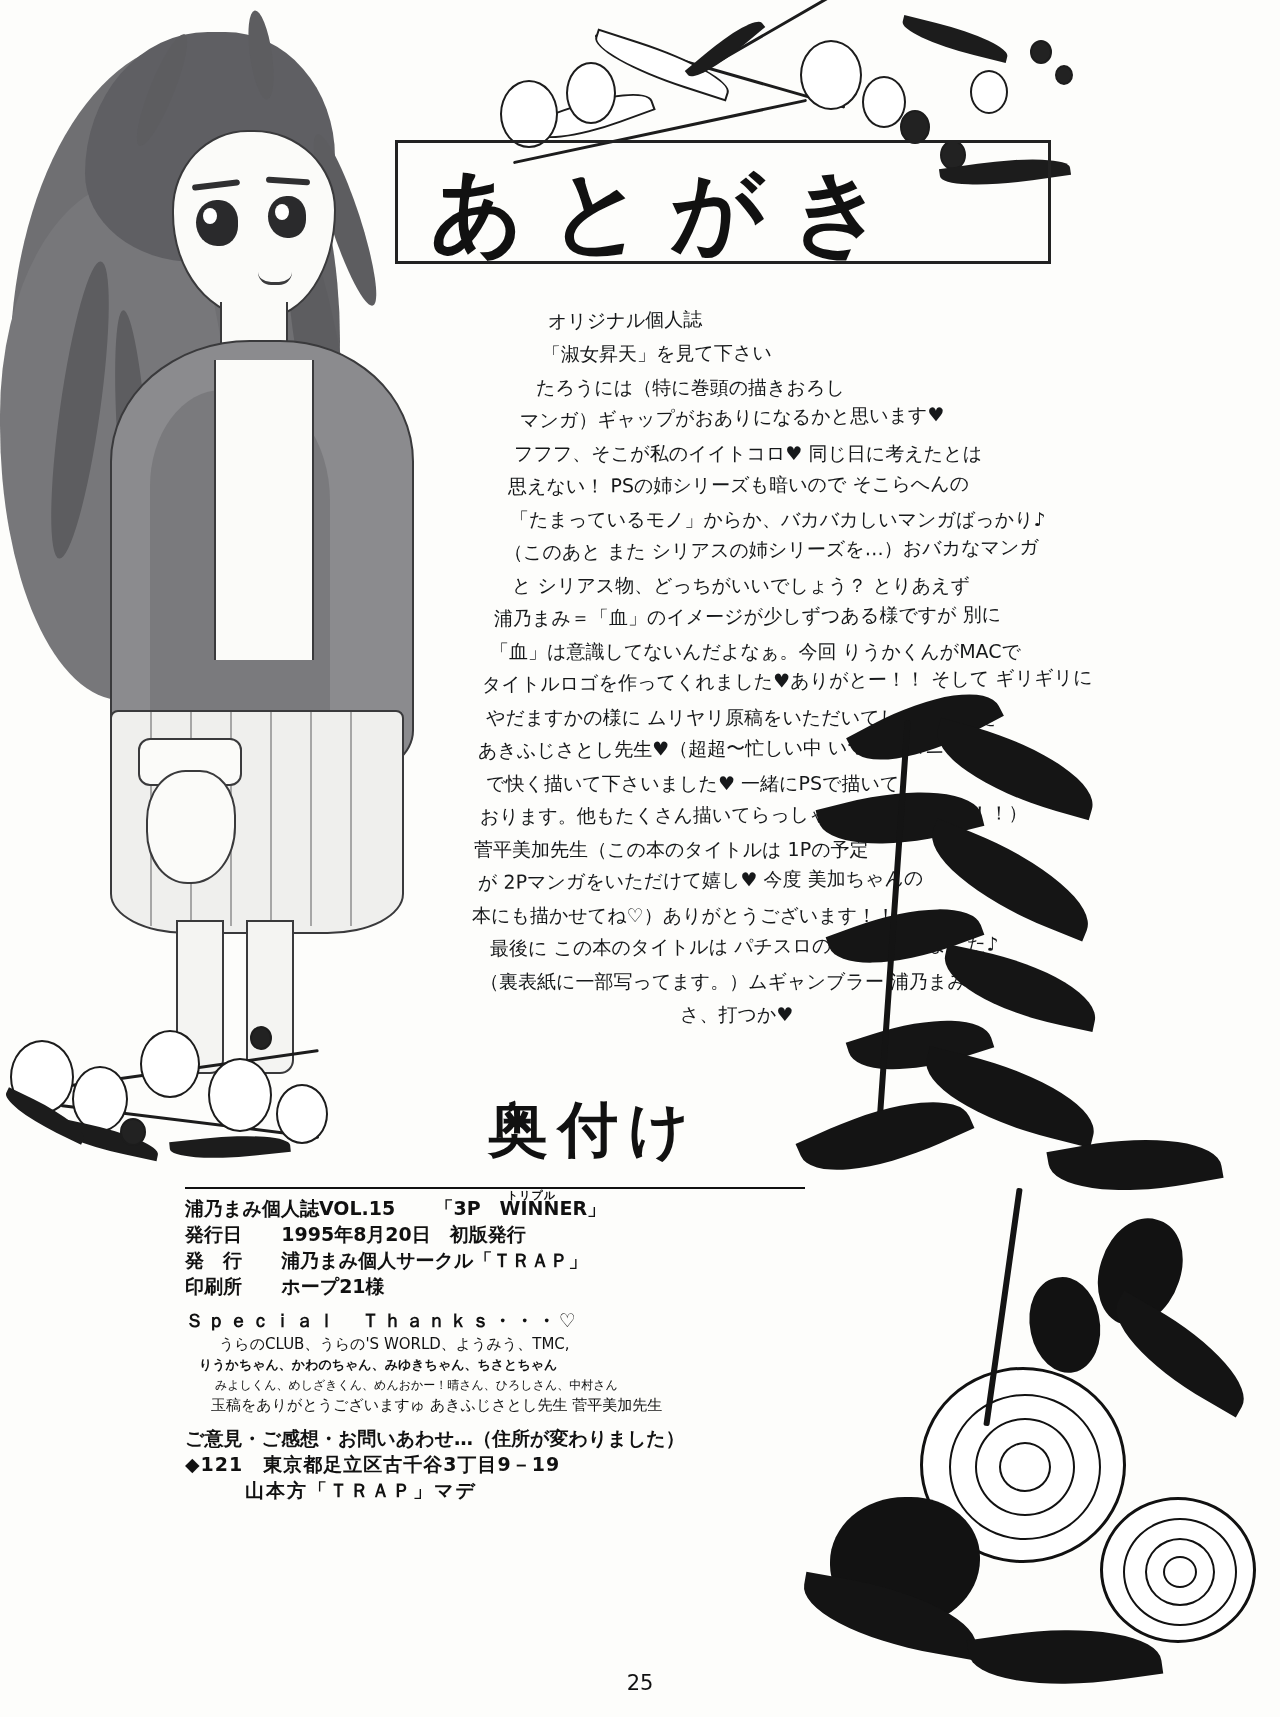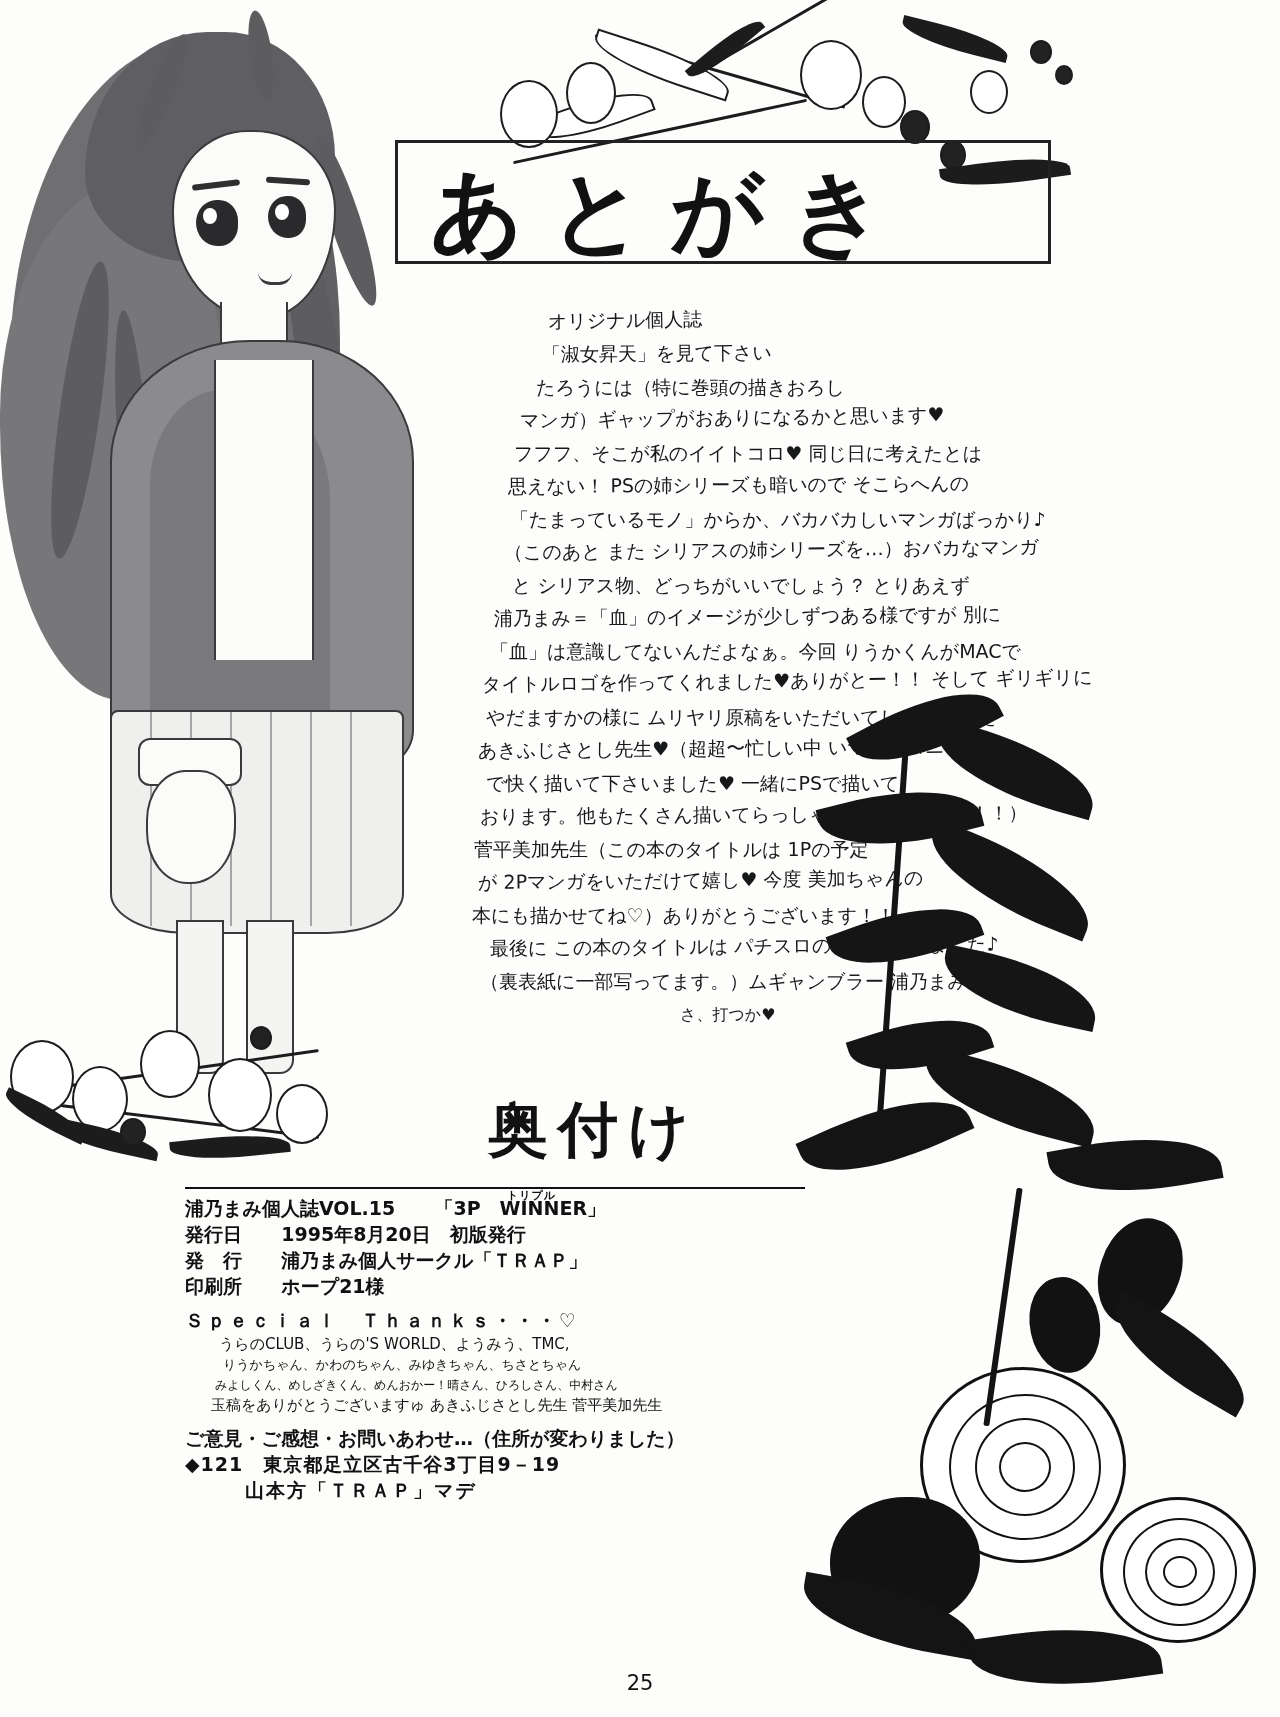--- a/index.html
+++ b/index.html
@@ -271,21 +271,21 @@
     <div class="line" style="margin-left:-18px;transform:rotate(-0.7deg);">タイトルロゴを作ってくれました♥ありがとー！！ そして ギリギリに</div>
     <div class="line" style="margin-left:-14px;">やだますかの様に ムリヤリ原稿をいただいてしまいました</div>
     <div class="line" style="margin-left:-22px;transform:rotate(-0.5deg);">あきふじさとし先生♥（超超〜忙しい中 いつもニコニコ</div>
     <div class="line" style="margin-left:-14px;">で快く描いて下さいました♥ 一緒にPSで描いて</div>
     <div class="line" style="margin-left:-20px;transform:rotate(-0.4deg);">おります。他もたくさん描いてらっしゃいます！ スゴイ！！）</div>
     <div class="line" style="margin-left:-26px;">菅平美加先生（この本のタイトルは 1Pの予定</div>
     <div class="line" style="margin-left:-22px;transform:rotate(-0.6deg);">が 2Pマンガをいただけて嬉し♥ 今度 美加ちゃんの</div>
     <div class="line" style="margin-left:-28px;">本にも描かせてね♡）ありがとうございます！！</div>
     <div class="line" style="margin-left:-10px;transform:rotate(-0.5deg);">最後に この本のタイトルは パチスロの台からとりました♪</div>
     <div class="line" style="margin-left:-20px;">（裏表紙に一部写ってます。）ムギャンブラー 浦乃まみ</div>
-    <div class="line" style="margin-left:180px;font-size:16px;">さ、打つか♥</div>
+    <div class="line" style="margin-left:180px;font-size:19px;">さ、打つか♥</div>
   </div>
 
   <div id="okuzuke">奥付け</div>
 
   <div id="colophon">
     <div class="rule"></div>
 
     <div class="row" style="position:relative;">
       <span>浦乃まみ個人誌VOL.15</span>
       <span class="inline-gap"></span>
@@ -307,21 +307,21 @@
     </div>
 
     <div class="row">
       <span>印刷所</span>
       <span class="inline-gap"></span>
       <span>ホープ21様</span>
     </div>
 
     <div class="row" id="thanks-head">Ｓｐｅｃｉａｌ　Ｔｈａｎｋｓ・・・♡</div>
     <div class="row small" style="margin-left:34px;">うらのCLUB、うらの'S WORLD、ようみう、TMC,</div>
-    <div class="row tiny" style="margin-left:38px;">りうかちゃん、かわのちゃん、みゆきちゃん、ちさとちゃん</div>
+    <div class="row tiny" style="margin-left:14px;font-weight:bold;">りうかちゃん、かわのちゃん、みゆきちゃん、ちさとちゃん</div>
     <div class="row tiny" style="margin-left:30px;font-size:12px;">みよしくん、めしざきくん、めんおかー！晴さん、ひろしさん、中村さん</div>
     <div class="row tiny" style="margin-left:26px;font-size:15px;">玉稿をありがとうございますゅ あきふじさとし先生 菅平美加先生</div>
 
     <div id="contact">
       <div class="row">ご意見・ご感想・お問いあわせ…（住所が変わりました）</div>
       <div class="row" id="addr">◆121　東京都足立区古千谷3丁目9－19</div>
       <div class="row" id="addr2">山本方「ＴＲＡＰ」マデ</div>
     </div>
   </div>
 

